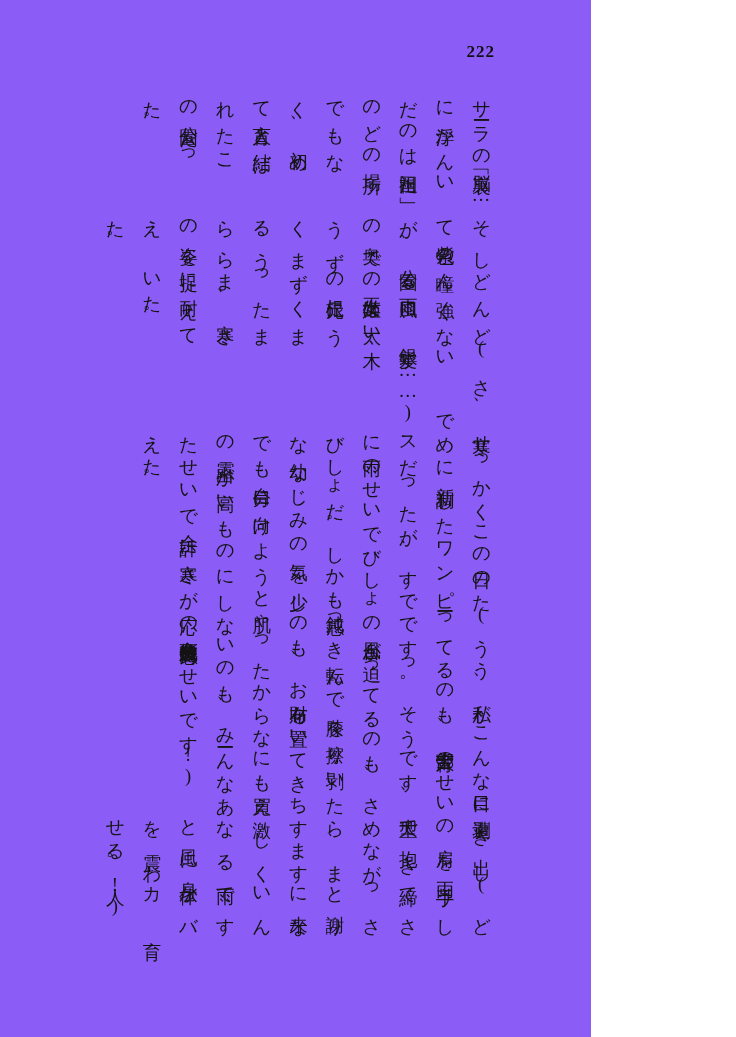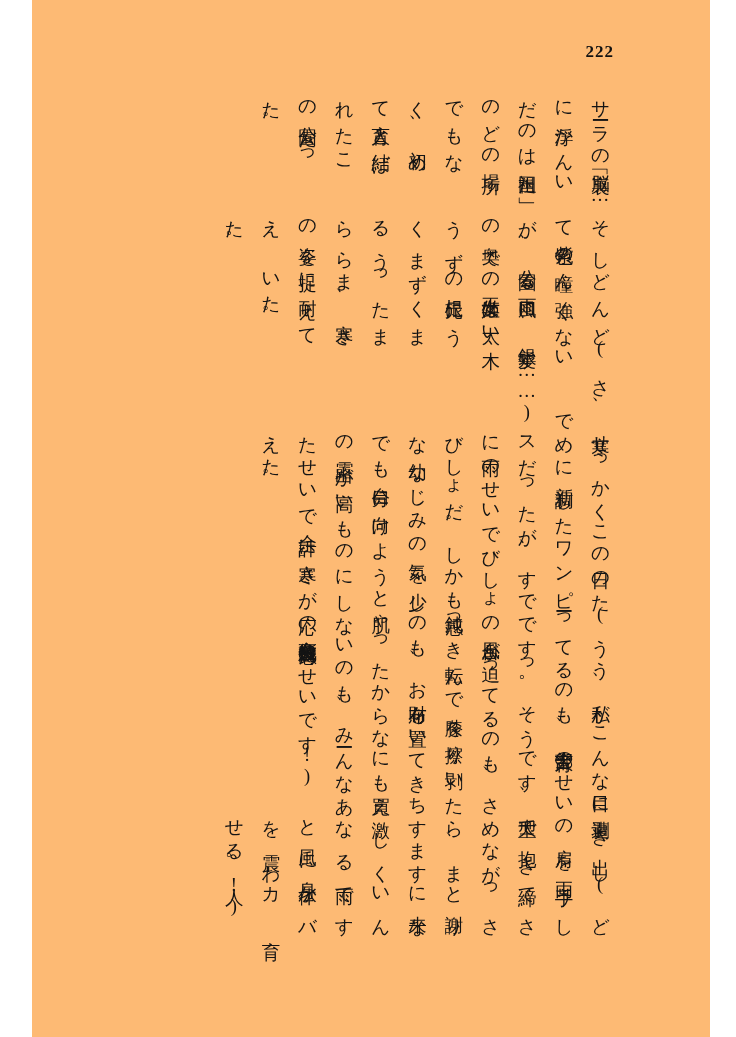--- a/index.html
+++ b/index.html
@@ -2,27 +2,26 @@
 <html><head>
 <meta charset="utf-8">
 <style>
   html, body {
     margin: 0;
     padding: 0;
     background: #ffffff;
   }
   .page {
     position: relative;
-    width: 678px;
+    width: 591px;
     height: 1037px;
-    background: #fdba74;
+    background: #8b5cf6;
     overflow: hidden;
     font-family: "Liberation Serif", "DejaVu Serif", serif;
     color: #1a1a1a;
-    margin-left: 32px;
   }
   .page-number {
     position: absolute;
     top: 42px;
     right: 96px;
     font-family: "Liberation Serif", "DejaVu Serif", serif;
     font-size: 17px;
     font-weight: bold;
     letter-spacing: 1px;
     color: #111;

